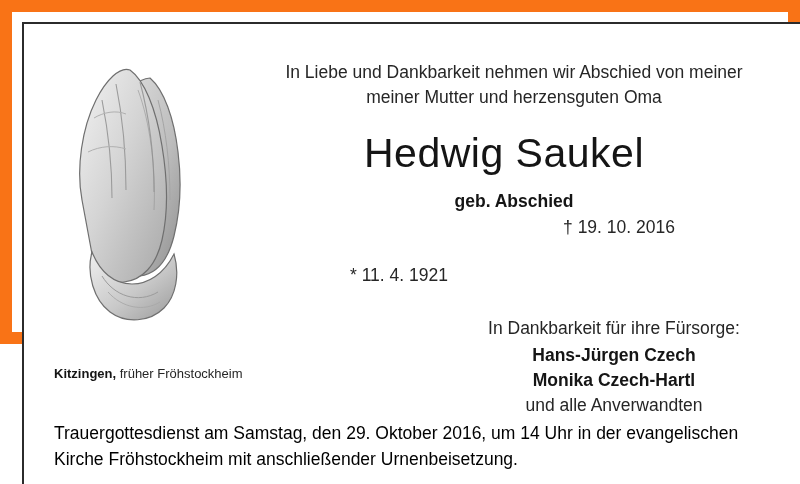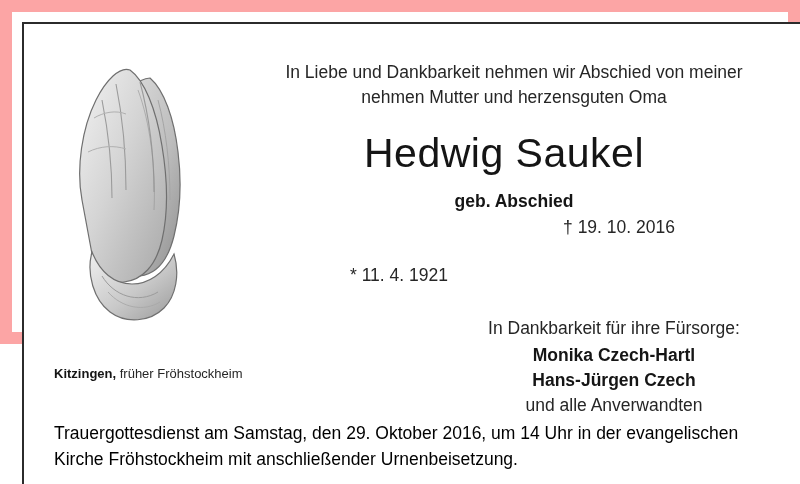--- a/index.html
+++ b/index.html
@@ -13,21 +13,21 @@
     font-family: "Liberation Sans", sans-serif;
     color: #1a1a1a;
     overflow: hidden;
   }
   .obituary {
     position: relative;
     width: 800px;
     height: 344px;
     box-sizing: border-box;
     background: #ffffff;
-    border: 12px solid #fca5a5;
+    border: 12px solid #f97316;
   }
   .frame {
     position: absolute;
     left: 10px;
     top: 10px;
     width: 780px;
     height: 464px;
     box-sizing: border-box;
     border: 2px solid #2b2b2b;
     background: #ffffff;
@@ -171,35 +171,35 @@
         <path d="M40 192 C34 214 42 240 58 252 C74 264 98 262 112 248 C124 236 128 214 122 194 C112 214 96 224 80 224 C62 224 48 212 40 192 Z" fill="url(#sleeve)" stroke="#6f6f6f" stroke-width="1.2"></path>
         <path d="M50 216 C62 236 86 244 106 232" fill="none" stroke="#9b9b9b" stroke-width="1"></path>
         <path d="M56 232 C70 248 92 252 108 242" fill="none" stroke="#a8a8a8" stroke-width="0.9"></path>
 
         <path d="M86 30 C98 62 104 108 102 150" fill="none" stroke="#8e8e8e" stroke-width="0.8" opacity="0.7"></path>
       </svg>
     </div>
 
     <div class="intro">
       <div>In Liebe und Dankbarkeit nehmen wir Abschied von meiner</div>
-      <div>nehmen Mutter und herzensguten Oma</div>
+      <div>meiner Mutter und herzensguten Oma</div>
     </div>
 
     <div class="name">Hedwig Saukel</div>
     <div class="maiden">geb. Abschied</div>
 
     <div class="dates">
       <span class="birth">* 11. 4. 1921</span>
       <span class="death">† 19. 10. 2016</span>
     </div>
 
     <div class="thanks">
       <div class="lead">In Dankbarkeit für ihre Fürsorge:</div>
+      <div class="who">Hans-Jürgen Czech</div>
       <div class="who">Monika Czech-Hartl</div>
-      <div class="who">Hans-Jürgen Czech</div>
       <div class="rest">und alle Anverwandten</div>
     </div>
 
     <div class="town">
       <span class="strong">Kitzingen,</span><span> früher Fröhstockheim</span>
     </div>
 
     <div class="service">
       <div>Trauergottesdienst am Samstag, den 29. Oktober 2016, um 14 Uhr in der evangelischen</div>
       <div>Kirche Fröhstockheim mit anschließender Urnenbeisetzung.</div>

